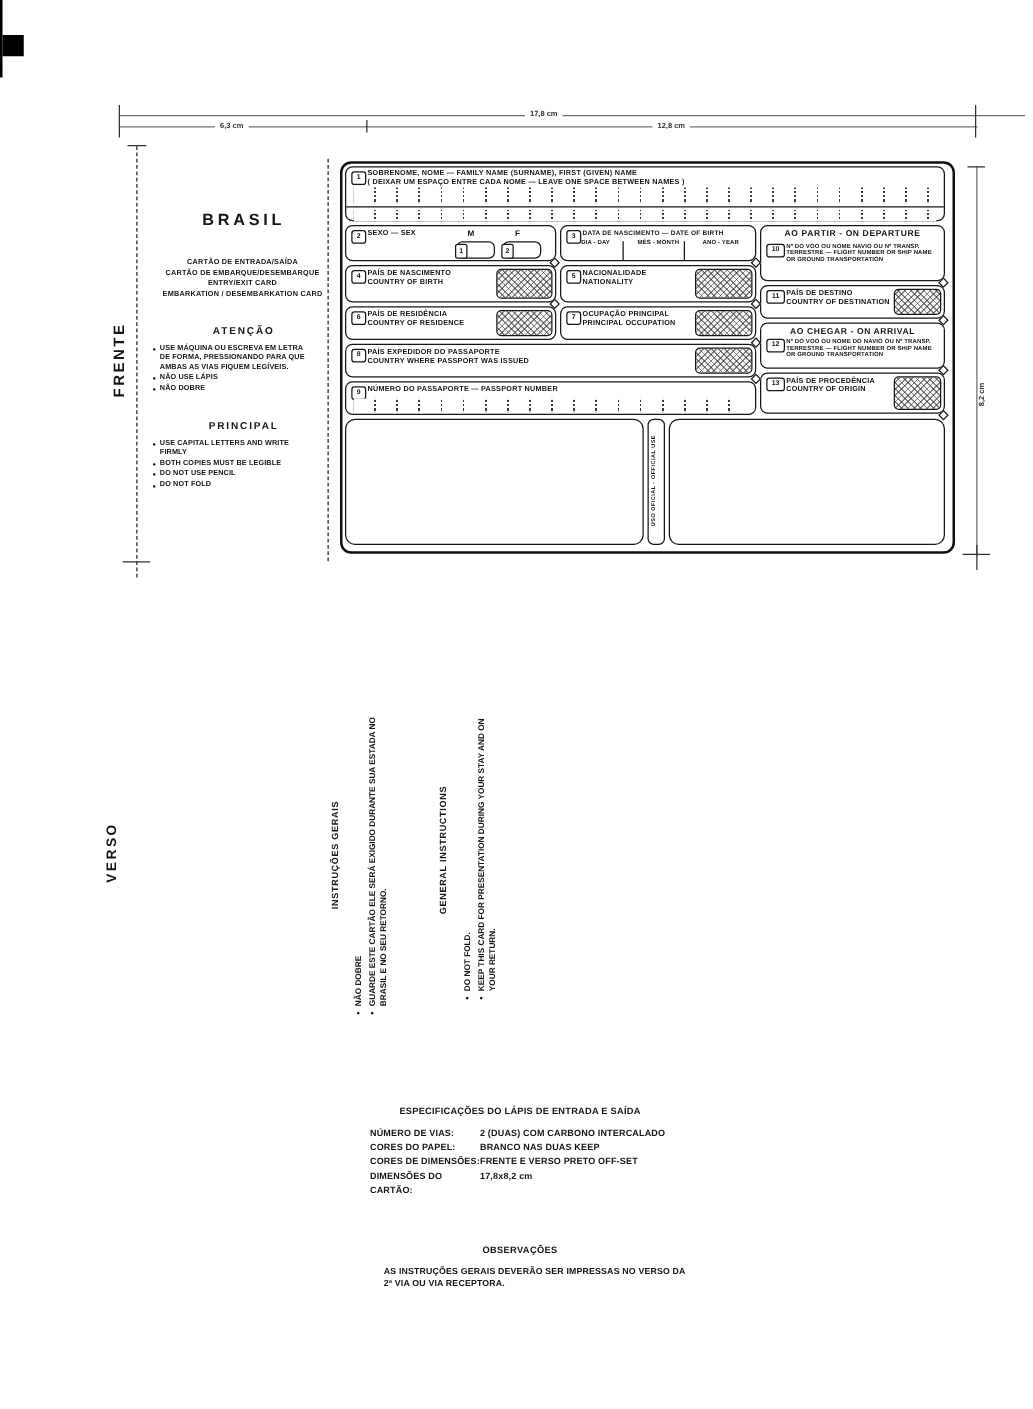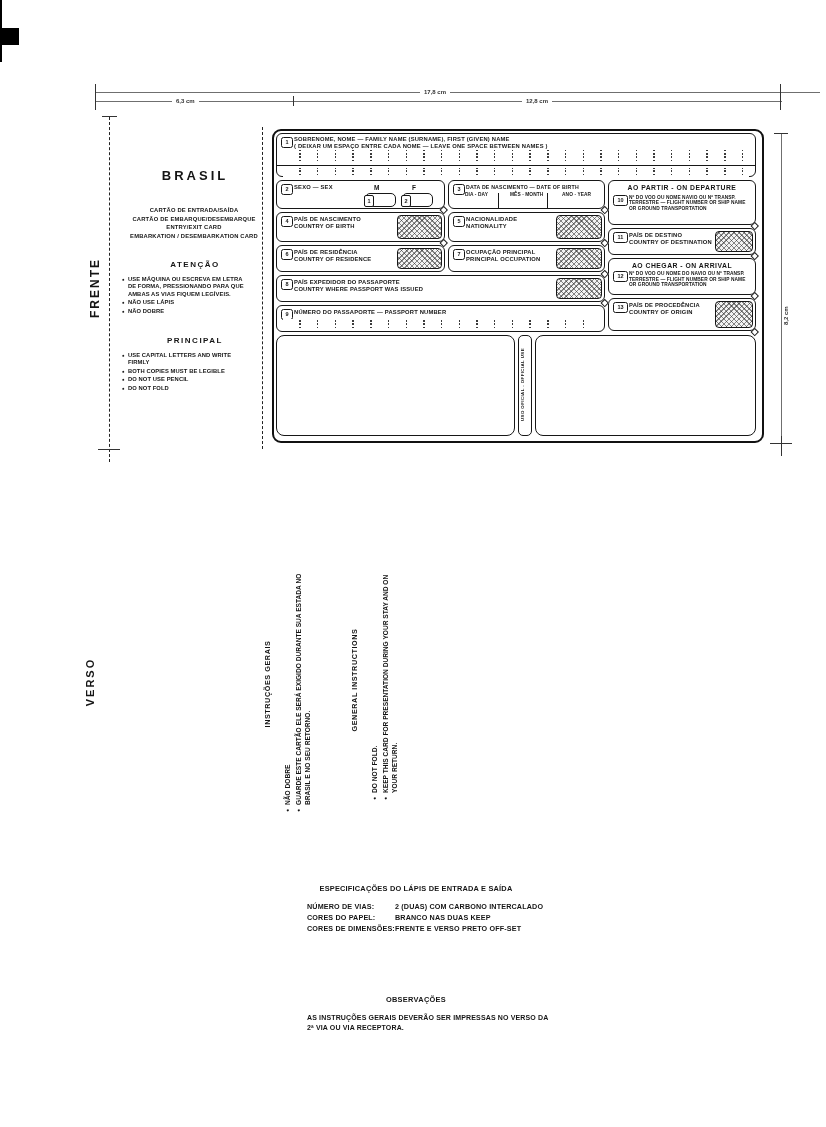--- a/index.html
+++ b/index.html
@@ -30,21 +30,21 @@
   .bullets{font-weight:bold;font-size:5.8px;line-height:7.4px;letter-spacing:.1px;}
   .li{display:flex;gap:3px;margin-bottom:1px;}
   .dot{font-size:4.6px;line-height:7.4px;}
   .ctr{text-align:center;}
   .sexbox{position:absolute;top:12px;width:31px;height:14px;border:1.6px solid #171717;border-radius:5px;background:#fff;box-sizing:border-box;}
   .sexnum{position:absolute;left:-2px;top:1px;width:8px;height:10px;border:1.2px solid #171717;border-radius:2px;
           background:#fff;font-size:5.5px;font-weight:bold;line-height:10px;text-align:center;}
   .mf{position:absolute;top:3px;font-size:6.5px;font-weight:bold;}
   .sep3{position:absolute;top:12px;width:1.4px;height:15px;background:#171717;}
   .spec-row{display:flex;font-weight:bold;font-size:7.2px;line-height:11.2px;letter-spacing:.15px;}
-  .spec-label{width:88px;flex:none;margin-left:11px;}
+  .spec-label{width:88px;flex:none;}
   .verso-block{font-weight:bold;}
   .verso-title{font-size:7.2px;letter-spacing:.6px;text-align:center;margin-bottom:11px;}
   .verso-items{font-size:6.6px;line-height:9.2px;}
   .verso-items .li{gap:4px;margin-bottom:2px;}
   .verso-items .dot{font-size:5px;line-height:9.2px;}
 </style>
 </head>
 <body>
 
 <div id="page">
@@ -289,20 +289,24 @@
       <span>2 (DUAS) COM CARBONO INTERCALADO</span>
     </div>
     <div class="spec-row">
       <span class="spec-label">CORES DO PAPEL:</span>
       <span>BRANCO NAS DUAS KEEP</span>
     </div>
     <div class="spec-row">
       <span class="spec-label">CORES DE DIMENSÕES:</span>
       <span>FRENTE E VERSO PRETO OFF-SET</span>
     </div>
+    <div class="spec-row">
+      <span class="spec-label">DIMENSÕES DO CARTÃO:</span>
+      <span>17,8x8,2 cm</span>
+    </div>
   </div>
 
   <div class="abs ctr" style="left:296px;top:995px;width:240px;font-weight:bold;font-size:7.4px;letter-spacing:.3px;">OBSERVAÇÕES</div>
   <div class="abs" style="left:307px;top:1013px;width:260px;font-weight:bold;font-size:7px;line-height:10px;letter-spacing:.15px;">
     <div>AS INSTRUÇÕES GERAIS DEVERÃO SER IMPRESSAS NO VERSO DA</div>
     <div>2ª VIA OU VIA RECEPTORA.</div>
   </div>
 
 </div>
 

